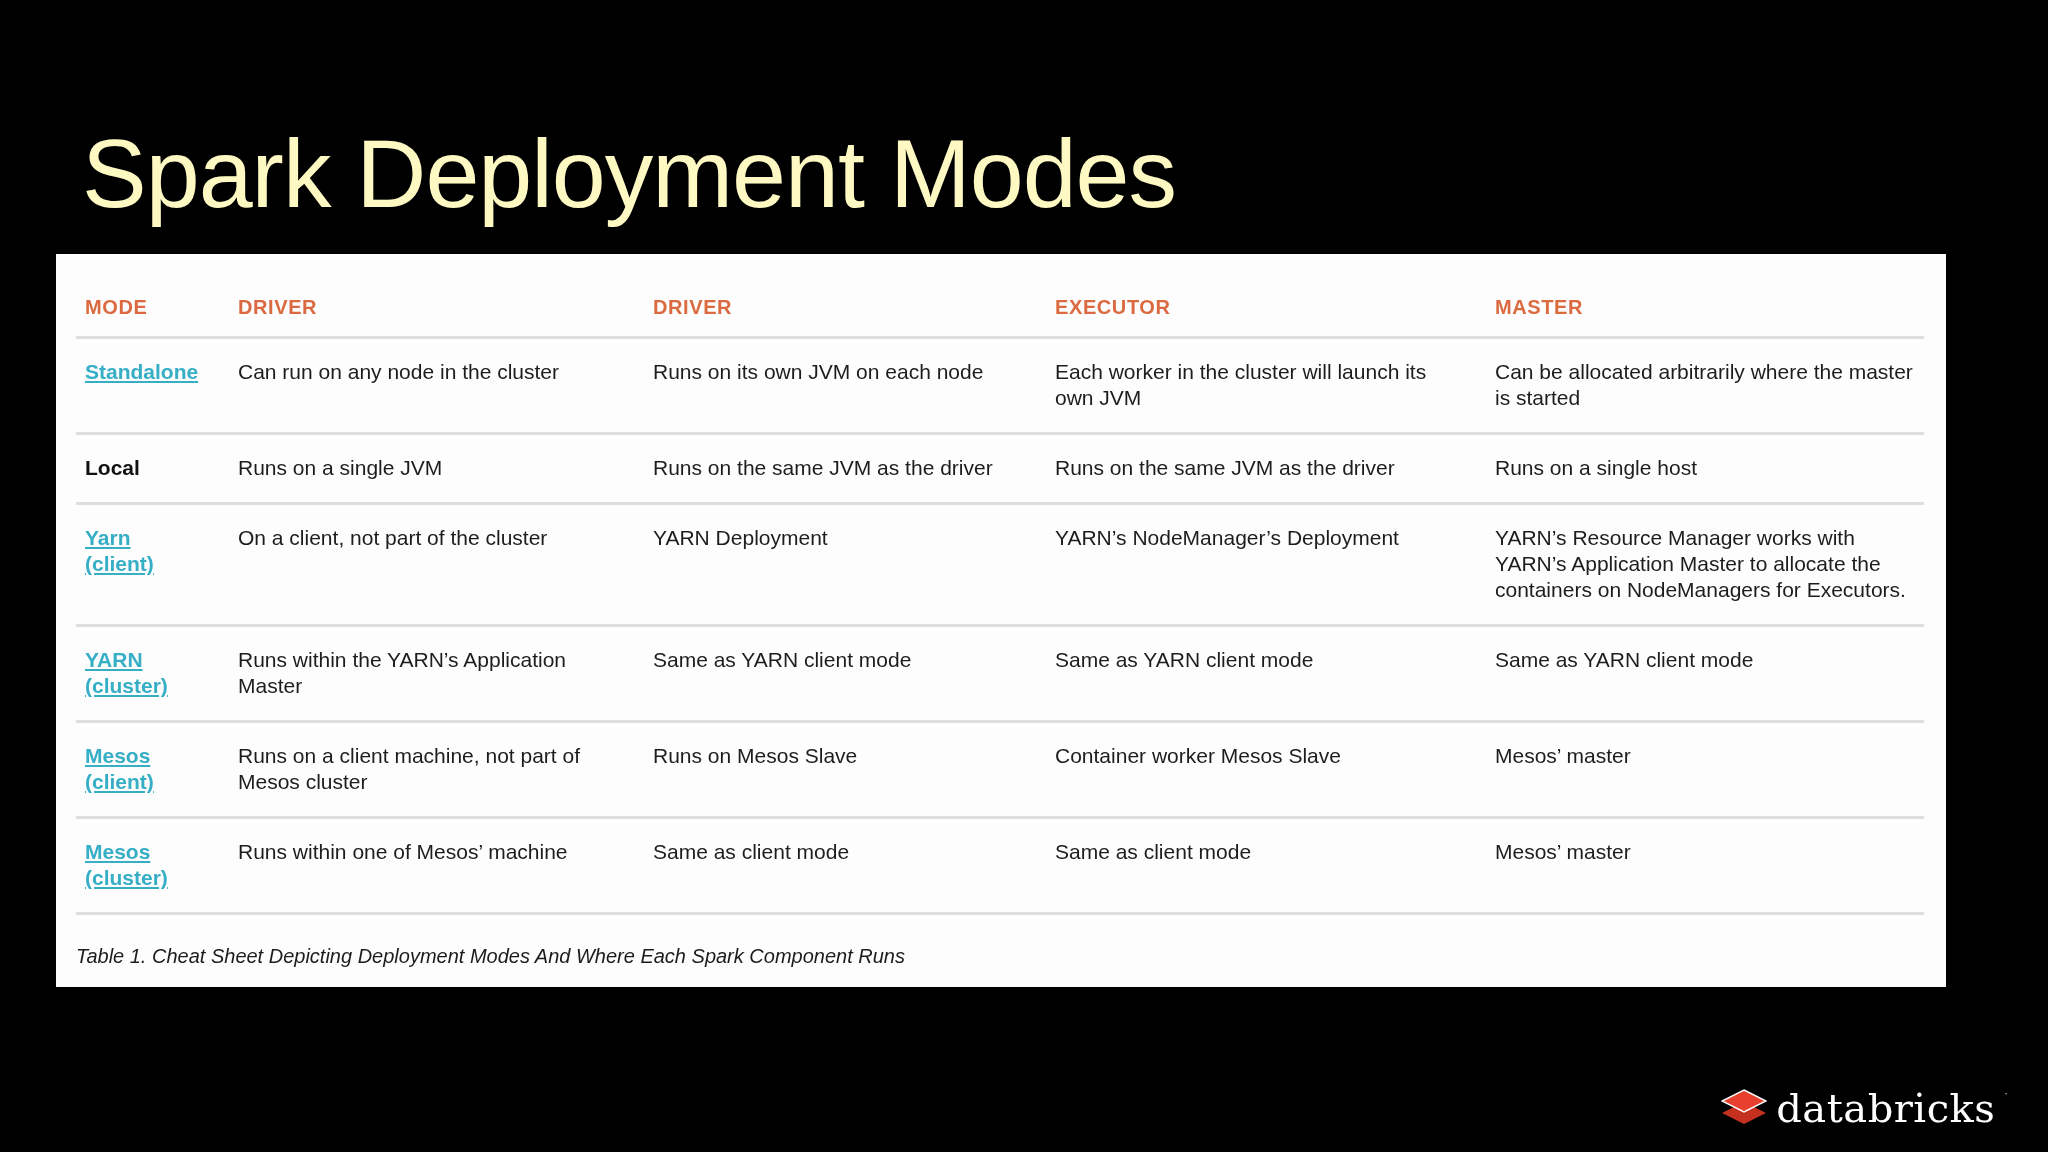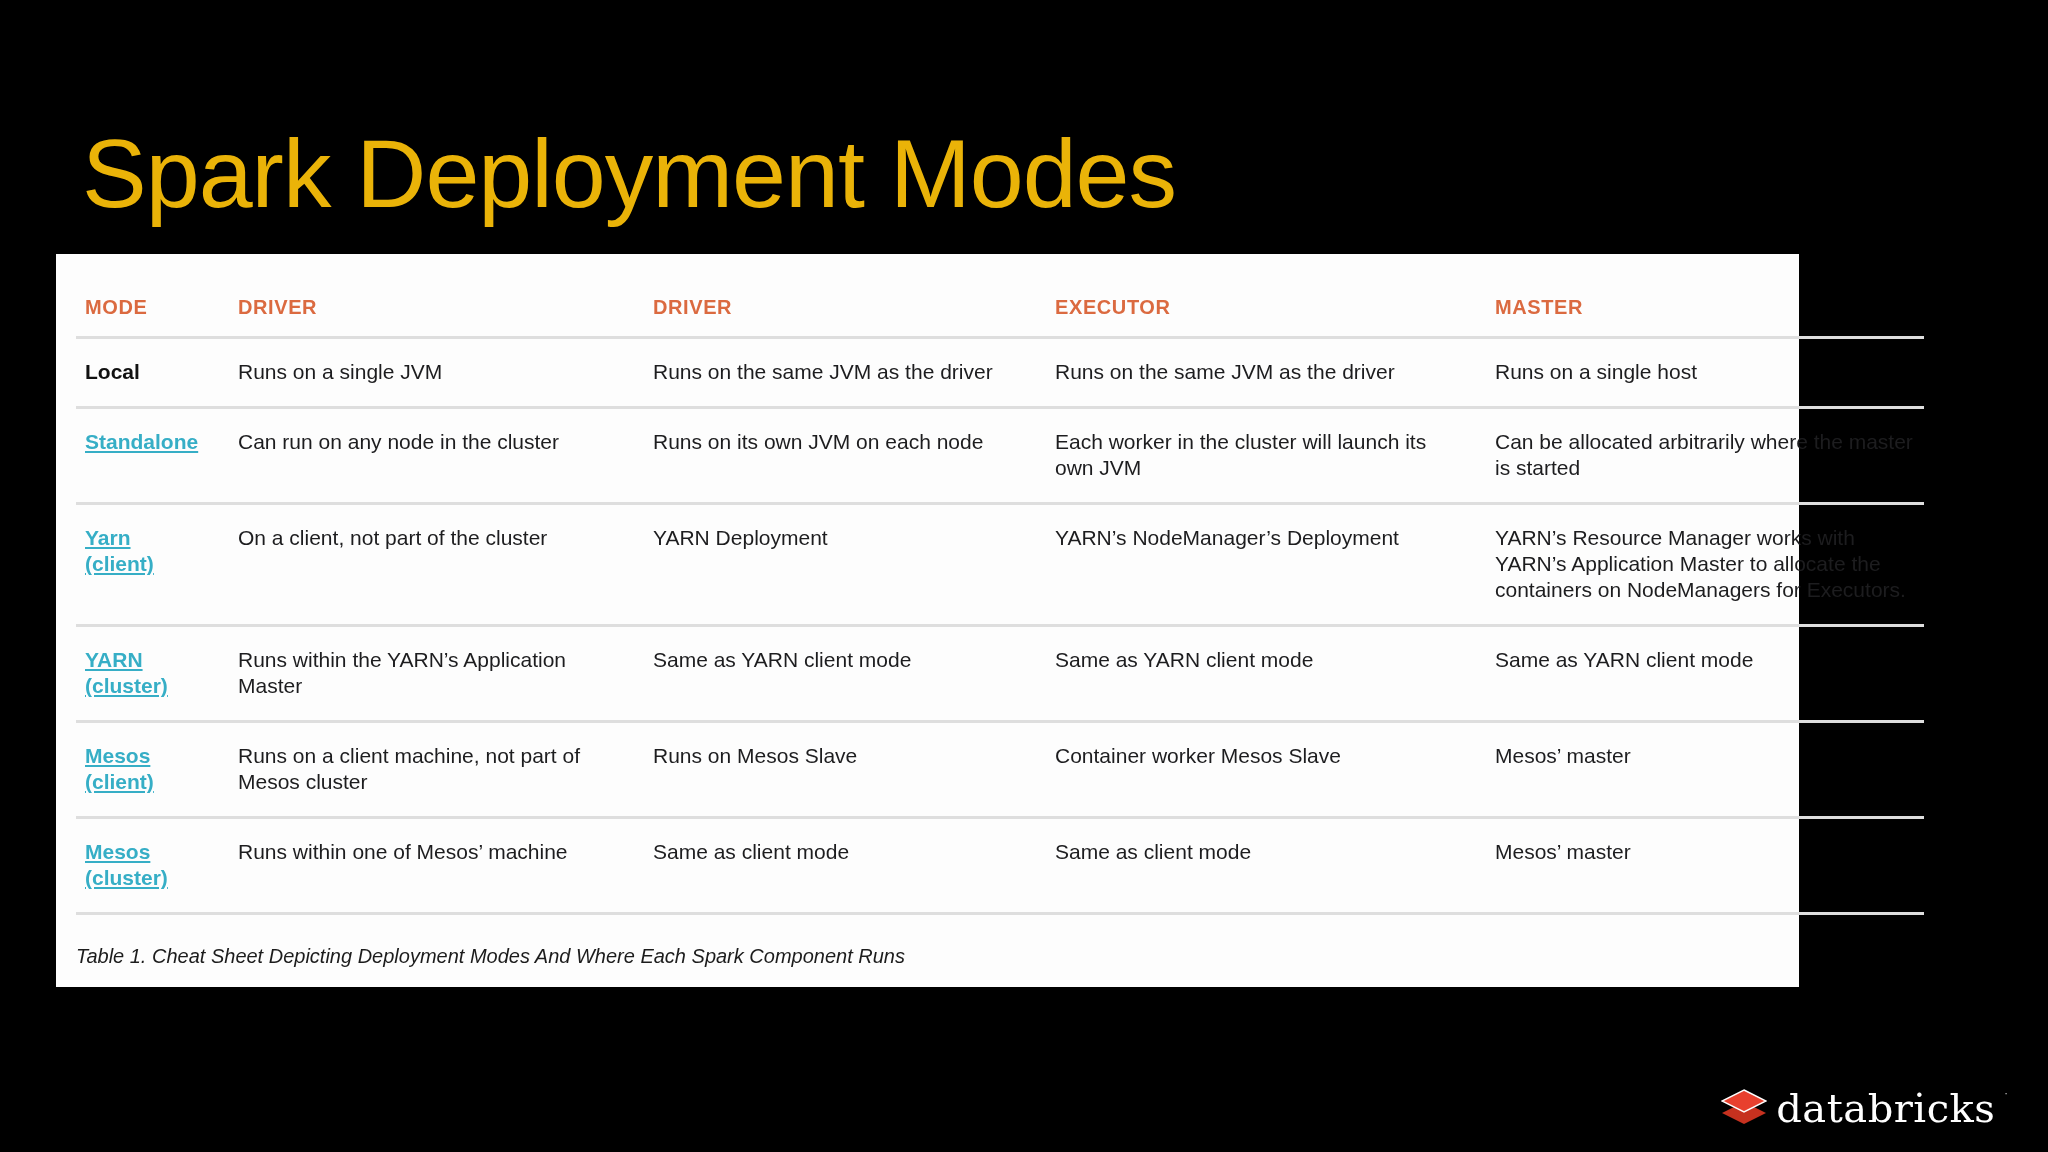--- a/index.html
+++ b/index.html
@@ -6,30 +6,30 @@
   body{
     width:2048px;height:1152px;
     background:#000;
     position:relative;
     overflow:hidden;
     font-family:"Liberation Sans", sans-serif;
   }
   .slide-title{
     position:absolute;
     left:82px;top:56px;
-    color:#eab308;
+    color:#fef9c3;
     font-size:97px;
     font-weight:400;
     letter-spacing:-1px;
     line-height:1.1;
   }
   .panel{
     position:absolute;
     left:56px;top:254px;
-    width:1743px;height:733px;
+    width:1890px;height:733px;
     background:#fdfdfd;
     box-sizing:border-box;
     padding:0 0 0 20px;
   }
   table.modes{
     border-collapse:collapse;
     table-layout:fixed;
     width:1848px;
   }
   col.c-mode{width:162px;}
@@ -109,32 +109,32 @@
       <tr>
         <th>MODE</th>
         <th>DRIVER</th>
         <th>DRIVER</th>
         <th>EXECUTOR</th>
         <th>MASTER</th>
       </tr>
     </thead>
     <tbody>
       <tr>
+        <td><span class="mode-link">Standalone</span></td>
+        <td>Can run on any node in the cluster</td>
+        <td>Runs on its own JVM on each node</td>
+        <td>Each worker in the cluster will launch its own JVM</td>
+        <td>Can be allocated arbitrarily where the master is started</td>
+      </tr>
+      <tr>
         <td><span class="mode-local">Local</span></td>
         <td>Runs on a single JVM</td>
         <td>Runs on the same JVM as the driver</td>
         <td>Runs on the same JVM as the driver</td>
         <td>Runs on a single host</td>
-      </tr>
-      <tr>
-        <td><span class="mode-link">Standalone</span></td>
-        <td>Can run on any node in the cluster</td>
-        <td>Runs on its own JVM on each node</td>
-        <td>Each worker in the cluster will launch its own JVM</td>
-        <td>Can be allocated arbitrarily where the master is started</td>
       </tr>
       <tr>
         <td><span class="mode-link">Yarn
 (client)</span></td>
         <td>On a client, not part of the cluster</td>
         <td>YARN Deployment</td>
         <td>YARN’s NodeManager’s Deployment</td>
         <td>YARN’s Resource Manager works with YARN’s Application Master to allocate the containers on NodeManagers for Executors.</td>
       </tr>
       <tr>

